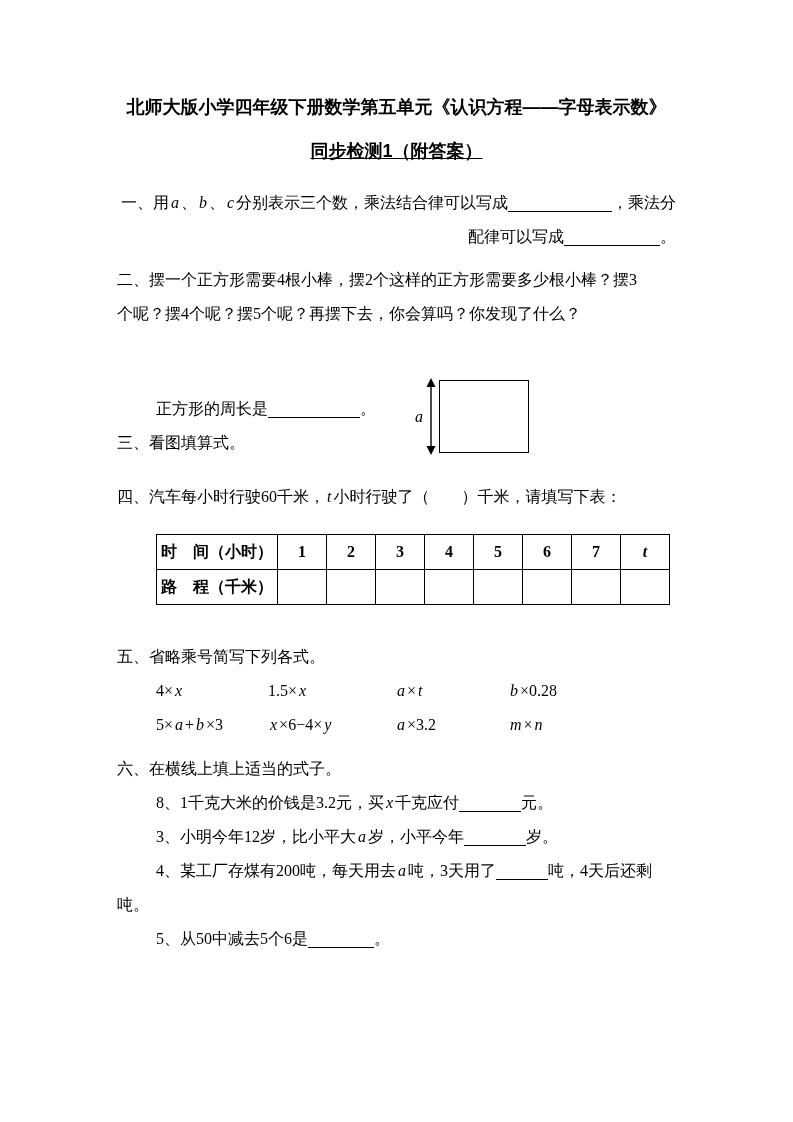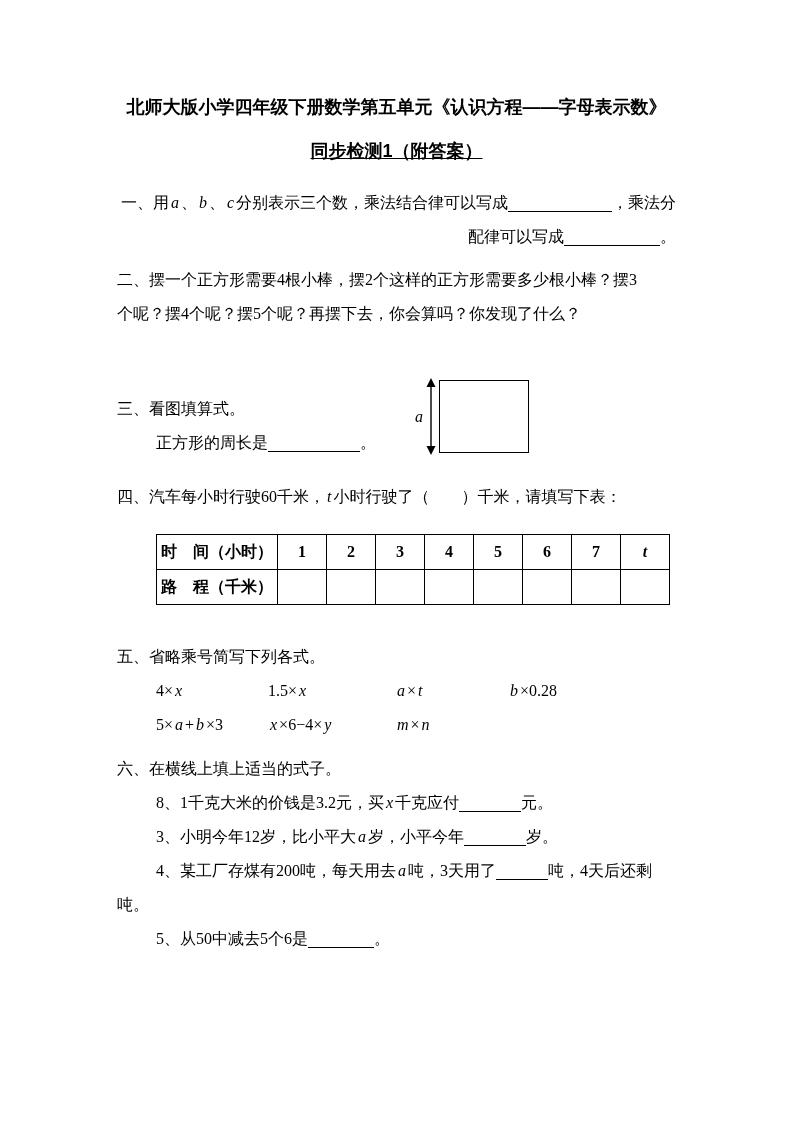--- a/index.html
+++ b/index.html
@@ -48,22 +48,22 @@
 
   <div class="sec-1">
     <p class="para"><span>一、用</span><span class="var">a</span><span>、</span><span class="var">b</span><span>、</span><span class="var">c</span><span>分别表示三个数，乘法结合律可以写成</span><span class="blank" style="width: 104px;"></span><span>，乘法分</span><br><span>配律可以写成</span><span class="blank" style="width: 96px;"></span><span>。</span></p>
   </div>
 
   <div class="sec-2">
     <p class="para"><span>二、摆一个正方形需要4根小棒，摆2个这样的正方形需要多少根小棒？摆3</span><br><span>个呢？摆4个呢？摆5个呢？再摆下去，你会算吗？你发现了什么？</span></p>
   </div>
 
   <div class="sec-3">
+    <p class="para indent"><span>正方形的周长是</span><span class="blank" style="width: 92px;"></span><span>。</span></p>
     <p class="para"><span>三、看图填算式。</span></p>
-    <p class="para indent"><span>正方形的周长是</span><span class="blank" style="width: 92px;"></span><span>。</span></p>
     <div class="figure">
       <span class="fig-label">a</span>
       <svg width="12" height="77" viewBox="0 0 12 77">
         <line x1="6" y1="8" x2="6" y2="69" stroke="#000" stroke-width="1.4"></line>
         <polygon points="6,0 1.5,9 10.5,9" fill="#000"></polygon>
         <polygon points="6,77 1.5,68 10.5,68" fill="#000"></polygon>
       </svg>
       <div class="fig-square"></div>
     </div>
   </div>
@@ -100,20 +100,21 @@
 
   <div class="sec-5">
     <p class="para"><span>五、省略乘号简写下列各式。</span></p>
     <div class="expr-grid">
       <div class="expr"><span>4×</span><span class="var">x</span></div>
       <div class="expr"><span>1.5×</span><span class="var">x</span></div>
       <div class="expr"><span class="var">a</span><span>×</span><span class="var">t</span></div>
       <div class="expr"><span class="var">b</span><span>×0.28</span></div>
       <div class="expr"><span>5×</span><span class="var">a</span><span>+</span><span class="var">b</span><span>×3</span></div>
       <div class="expr"><span class="var">x</span><span>×6−4×</span><span class="var">y</span></div>
+      <div class="expr"><span class="var">a</span><span>×3.2</span></div>
       <div class="expr"><span class="var">m</span><span>×</span><span class="var">n</span></div>
     </div>
   </div>
 
   <div class="sec-6">
     <p class="para"><span>六、在横线上填上适当的式子。</span></p>
     <p class="para ti"><span>8、1千克大米的价钱是3.2元，买</span><span class="var">x</span><span>千克应付</span><span class="blank" style="width: 62px;"></span><span>元。</span></p>
     <p class="para ti"><span>3、小明今年12岁，比小平大</span><span class="var">a</span><span>岁，小平今年</span><span class="blank" style="width: 62px;"></span><span>岁。</span></p>
     <p class="para ti"><span>4、某工厂存煤有200吨，每天用去</span><span class="var">a</span><span>吨，3天用了</span><span class="blank" style="width: 52px;"></span><span>吨，4天后还剩</span><br><span>吨。</span></p>
     <p class="para ti"><span>5、从50中减去5个6是</span><span class="blank" style="width: 66px;"></span><span>。</span></p>

